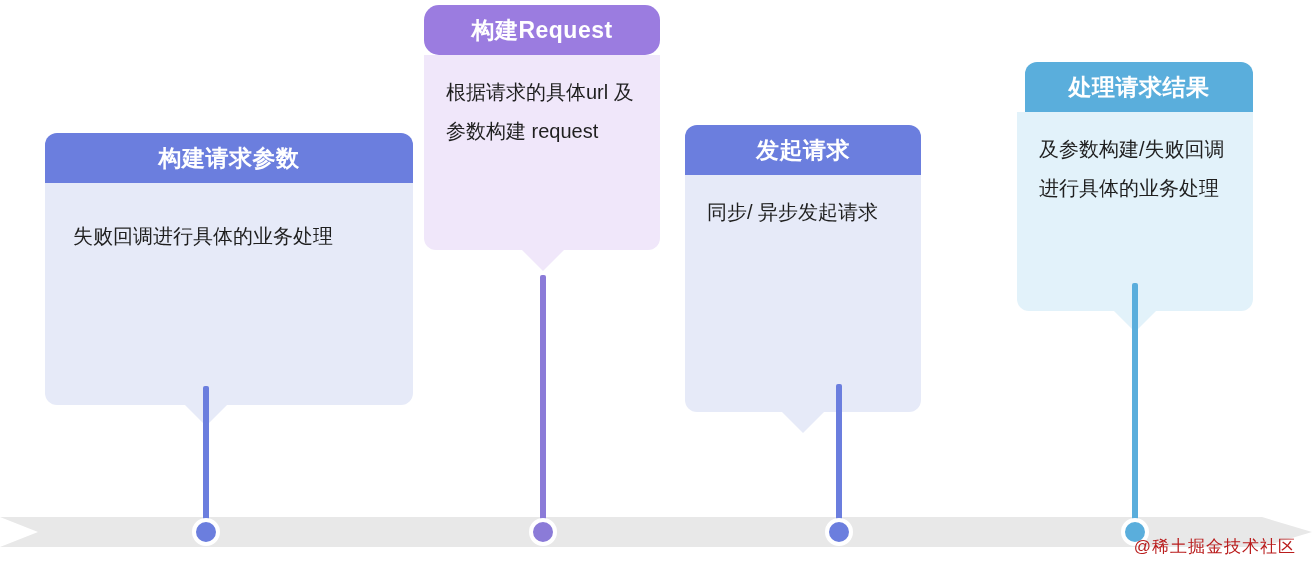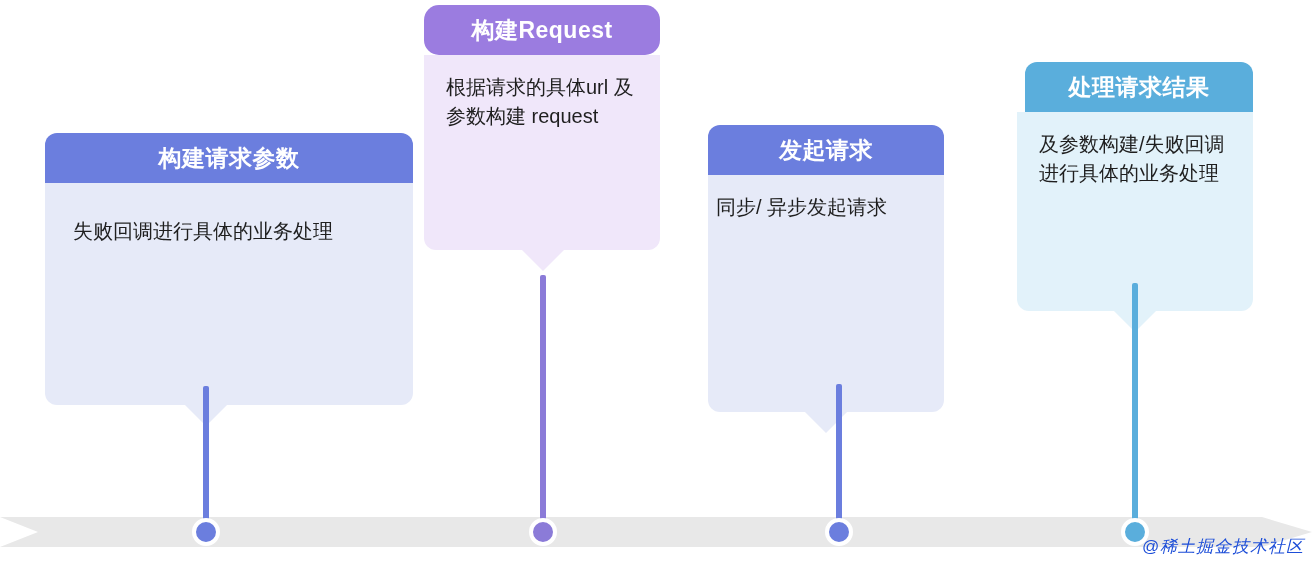--- a/index.html
+++ b/index.html
@@ -49,21 +49,21 @@
     letter-spacing: 0.5px;
     box-sizing: border-box;
     padding: 0 10px;
     white-space: nowrap;
   }
   .card-body {
     border-bottom-left-radius: 12px;
     border-bottom-right-radius: 12px;
     box-sizing: border-box;
     font-size: 20px;
-    line-height: 29px;
+    line-height: 39px;
     color: #1f1f1f;
   }
   
   .card-tail {
     position: absolute;
     width: 0;
     height: 0;
     border-left: 22px solid transparent;
     border-right: 22px solid transparent;
     border-top-width: 22px;
@@ -81,27 +81,26 @@
     width: 20px;
     height: 20px;
     border-radius: 50%;
     border: 4px solid #ffffff;
     box-sizing: content-box;
   }
 
   
   .watermark {
     position: absolute;
-    right: 8px;
+    right: 16px;
     bottom: 6px;
     font-size: 17px;
-    color: #1d4ed8;
+    color: #b91c1c;
     letter-spacing: 1px;
     white-space: nowrap;
-    font-style: italic;
   }
 </style>
 </head>
 <body>
 
 <div id="stage">
 
   <div class="timeline-bar"></div>
 
   <div class="card" id="card-1" style="left: 45px; top: 133px; width: 368px;">
@@ -113,23 +112,23 @@
   <div class="dot" id="dot-1" style="left: 192px; top: 518px; background: rgb(107, 126, 222);"></div>
 
   <div class="card" id="card-2" style="left: 424px; top: 5px; width: 236px;">
     <div class="card-header" style="background: rgb(155, 124, 224); border-radius: 15px;">构建Request</div>
     <div class="card-body" style="background: rgb(240, 231, 250); height: 195px; padding: 18px 22px 0px; text-align: left;">根据请求的具体url 及参数构建 request</div>
     <div class="card-tail" style="left: 97px; top: 244px; border-top-color: rgb(240, 231, 250);"></div>
   </div>
   <div class="connector" id="conn-2" style="left: 540px; top: 275px; height: 257px; background: rgb(139, 123, 216);"></div>
   <div class="dot" id="dot-2" style="left: 529px; top: 518px; background: rgb(139, 123, 216);"></div>
 
-  <div class="card" id="card-3" style="left: 708px; top: 125px; width: 236px;">
+  <div class="card" id="card-3" style="left: 685px; top: 125px; width: 236px;">
     <div class="card-header" style="background: rgb(107, 126, 222);">发起请求</div>
-    <div class="card-body" style="background: rgb(230, 234, 248); height: 237px; padding: 18px 8px 0px; text-align: left;">同步/ 异步发起请求</div>
+    <div class="card-body" style="background: rgb(230, 234, 248); height: 237px; padding: 18px 22px 0px; text-align: left;">同步/ 异步发起请求</div>
     <div class="card-tail" style="left: 96px; top: 286px; border-top-color: rgb(230, 234, 248);"></div>
   </div>
   <div class="connector" id="conn-3" style="left: 836px; top: 384px; height: 148px; background: rgb(107, 126, 222);"></div>
   <div class="dot" id="dot-3" style="left: 825px; top: 518px; background: rgb(107, 126, 222);"></div>
 
   <div class="card" id="card-4" style="left: 1017px; top: 62px; width: 236px;">
     <div class="card-header" style="background: rgb(90, 174, 220); margin-left: 8px;">处理请求结果</div>
     <div class="card-body" style="background: rgb(226, 242, 250); height: 199px; padding: 18px 22px 0px; text-align: left;">及参数构建/失败回调进行具体的业务处理</div>
     <div class="card-tail" style="left: 96px; top: 248px; border-top-color: rgb(226, 242, 250);"></div>
   </div>

